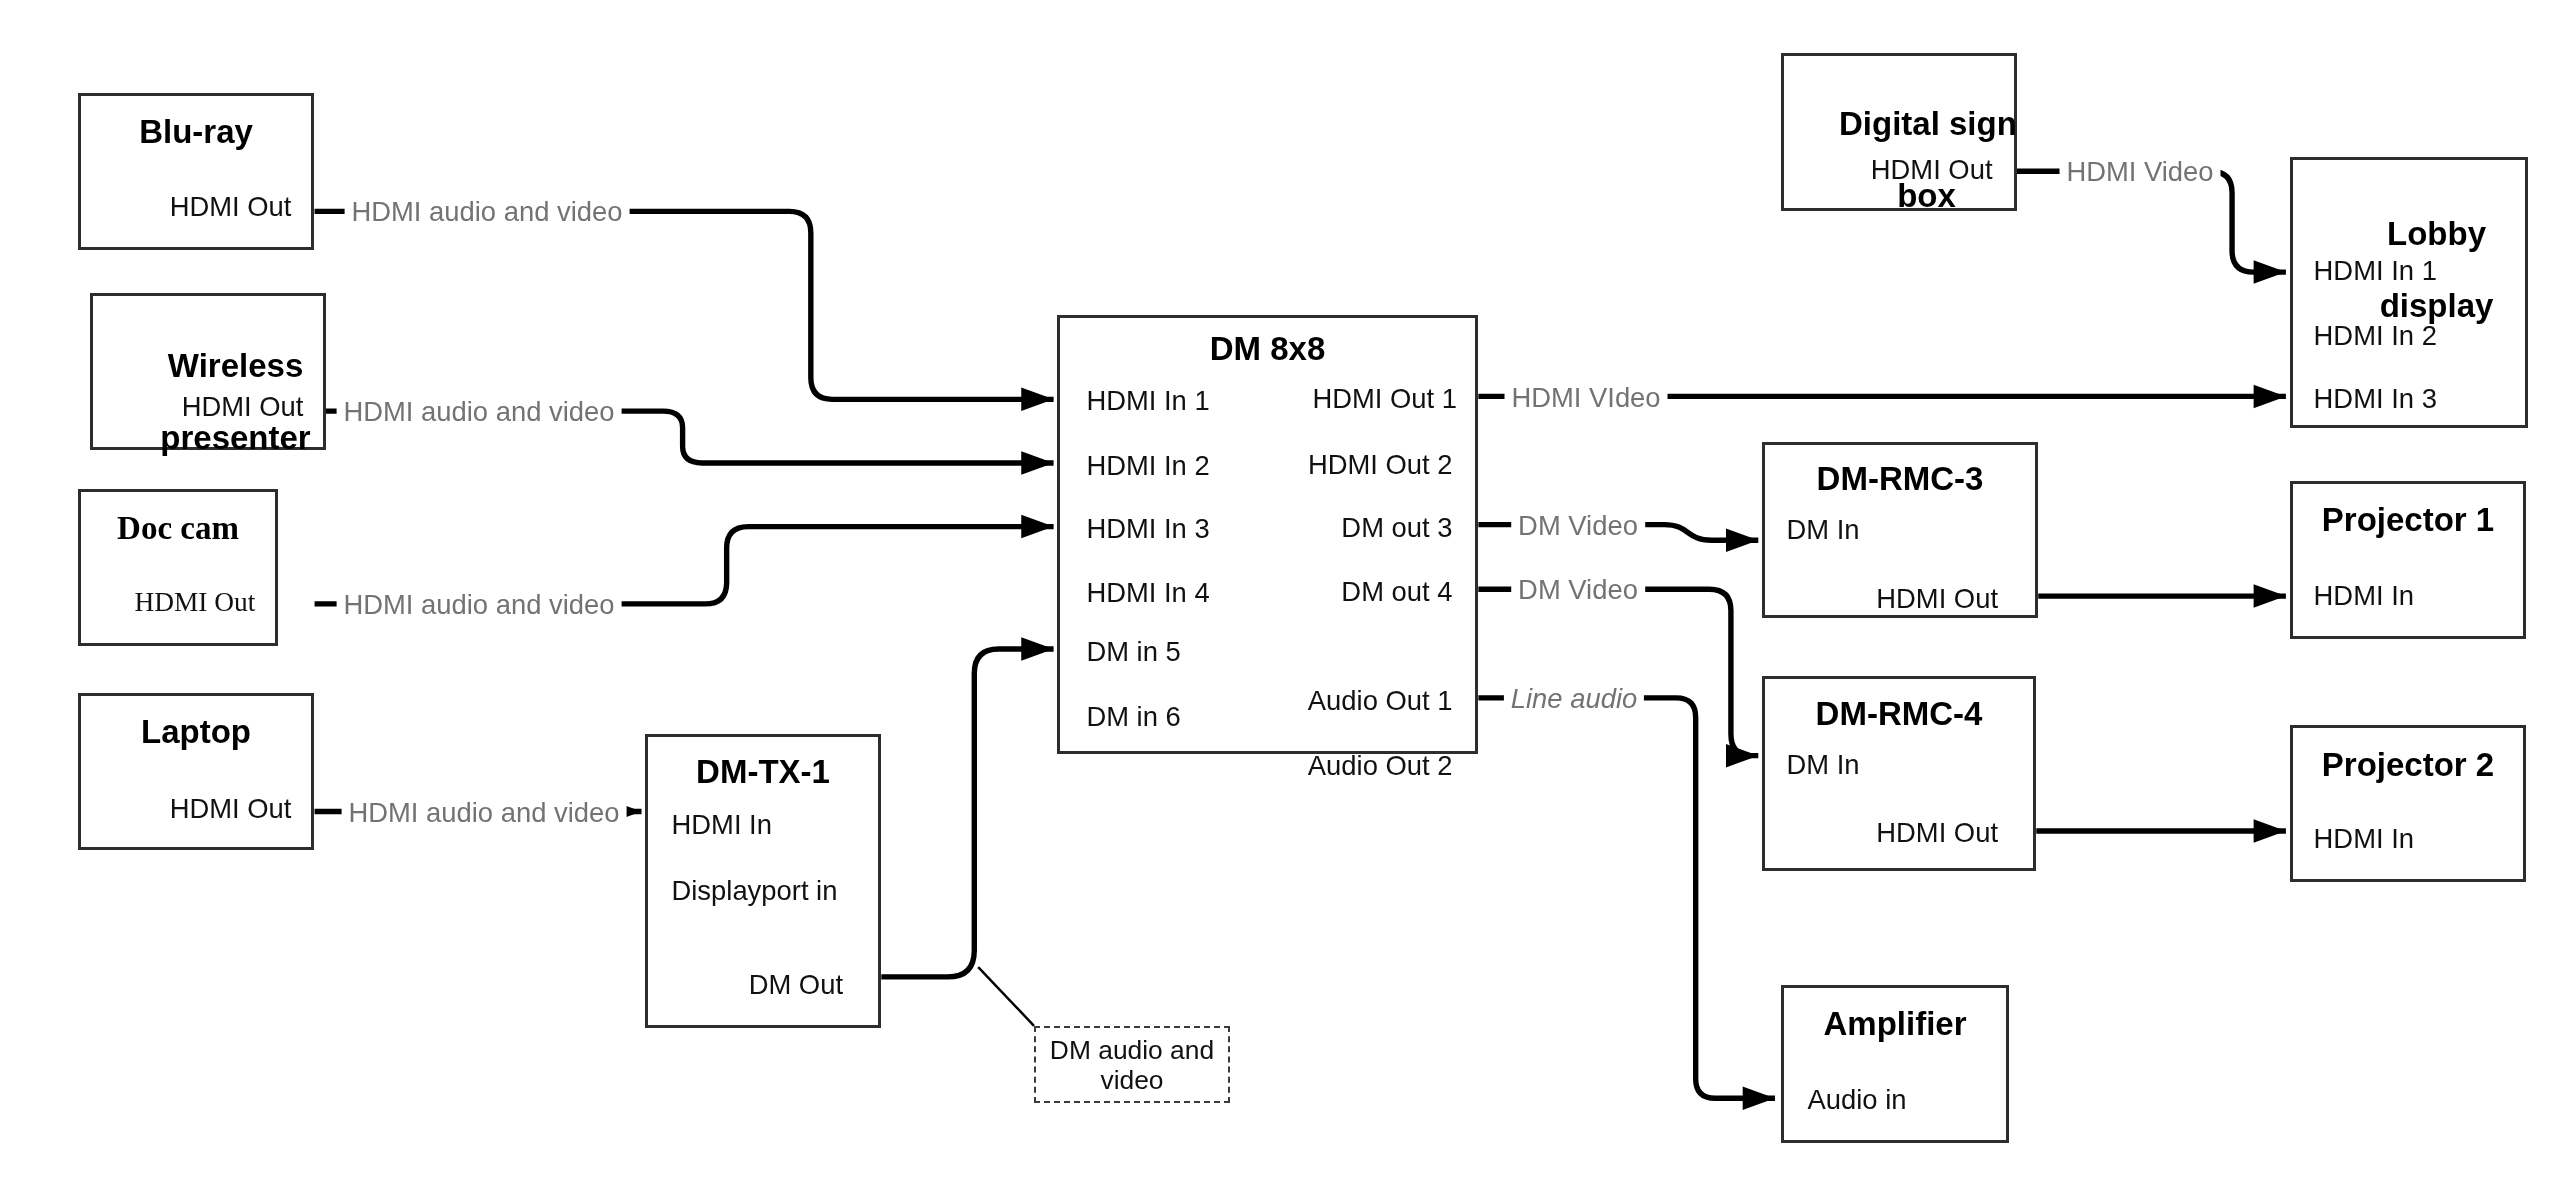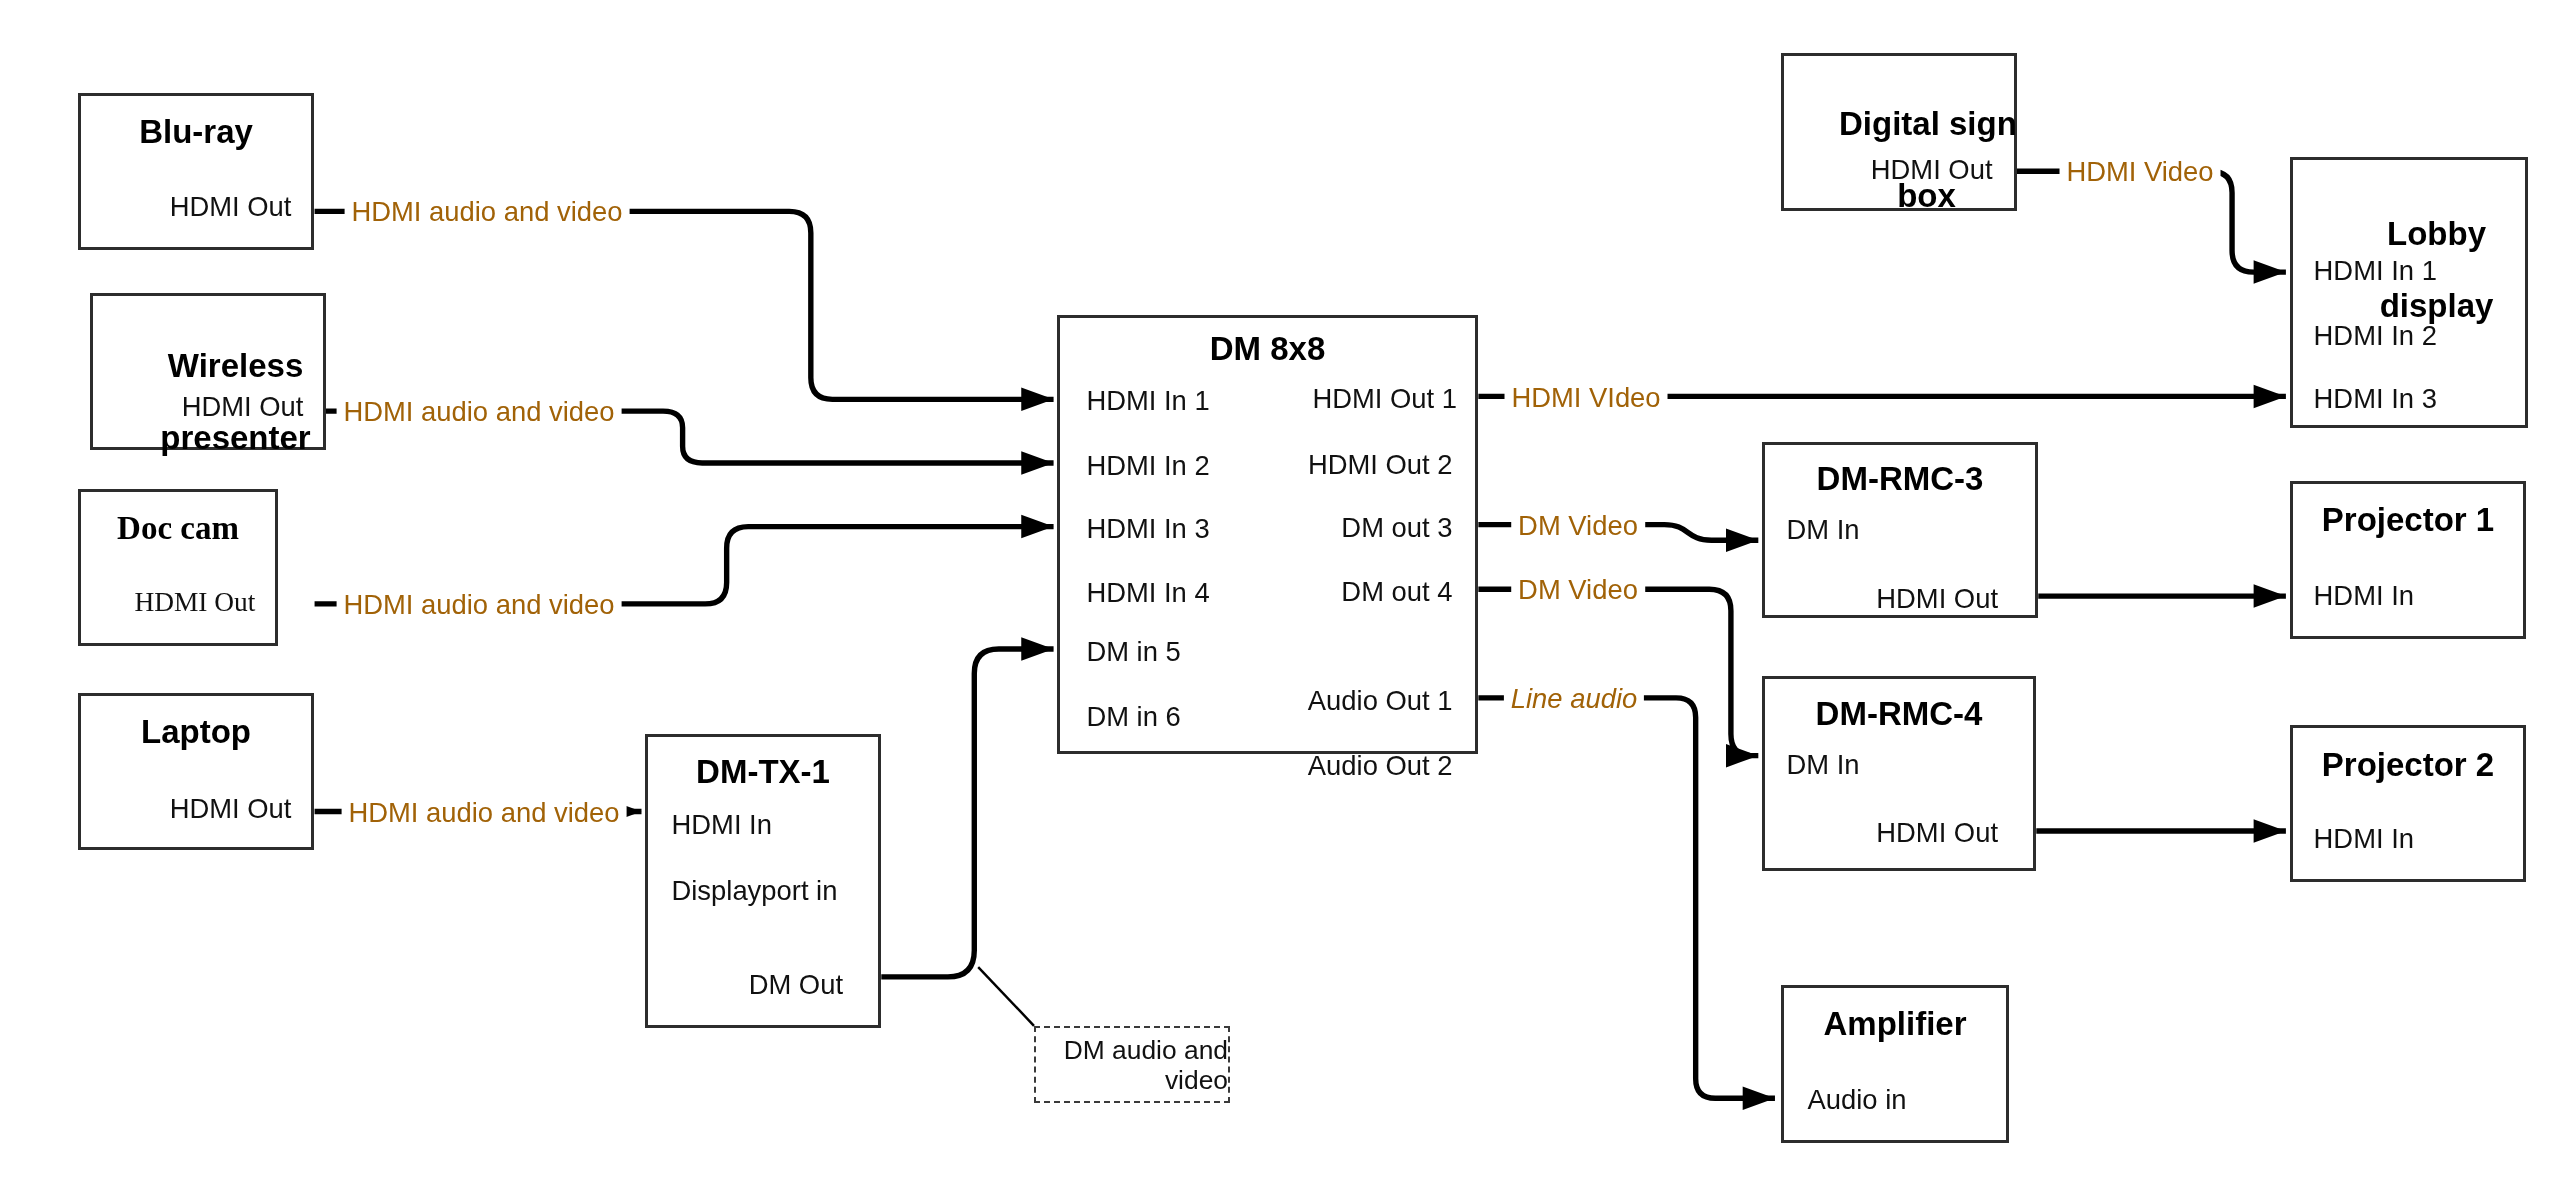--- a/index.html
+++ b/index.html
@@ -37,29 +37,29 @@
   }
   .port.left{text-align:left;}
   .port.right{text-align:right;}
   .conn-label{
     position:absolute;
     transform:translate(-50%,-50%);
     background:#fff;
     padding:2px 6.9px;
     font-size:27.4px;
     line-height:29px;
-    color:#a16207;
+    color:#737373;
     white-space:pre;
   }
   .note{
     position:absolute;
     border:2px dashed #3a3a3a;
     box-sizing:border-box;
     background:#fff;
-    text-align:right;
+    text-align:center;
     font-size:26.4px;
     line-height:30px;
     color:#111;
     display:flex;
     flex-direction:column;
     justify-content:center;
   }
 </style>
 </head>
 <body>

